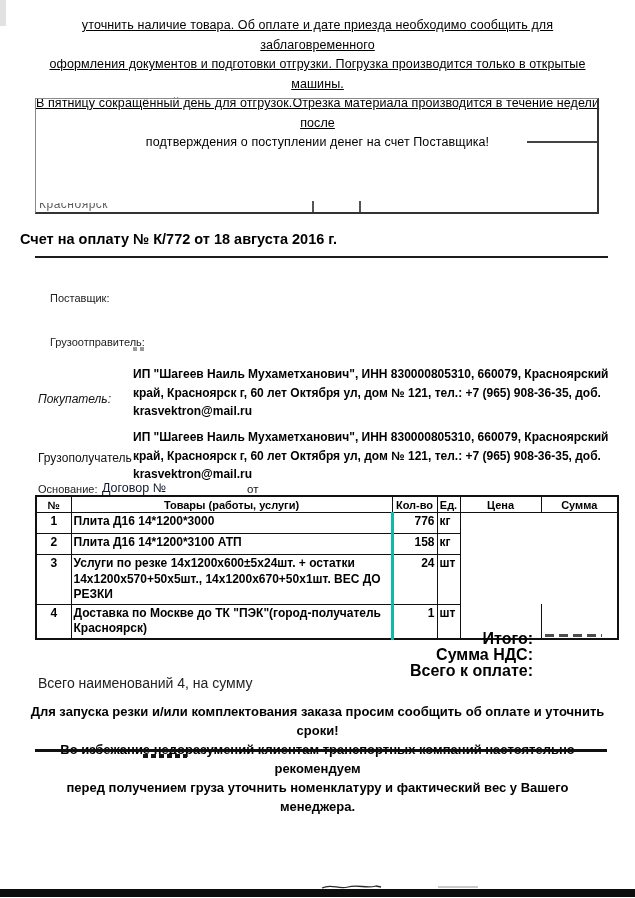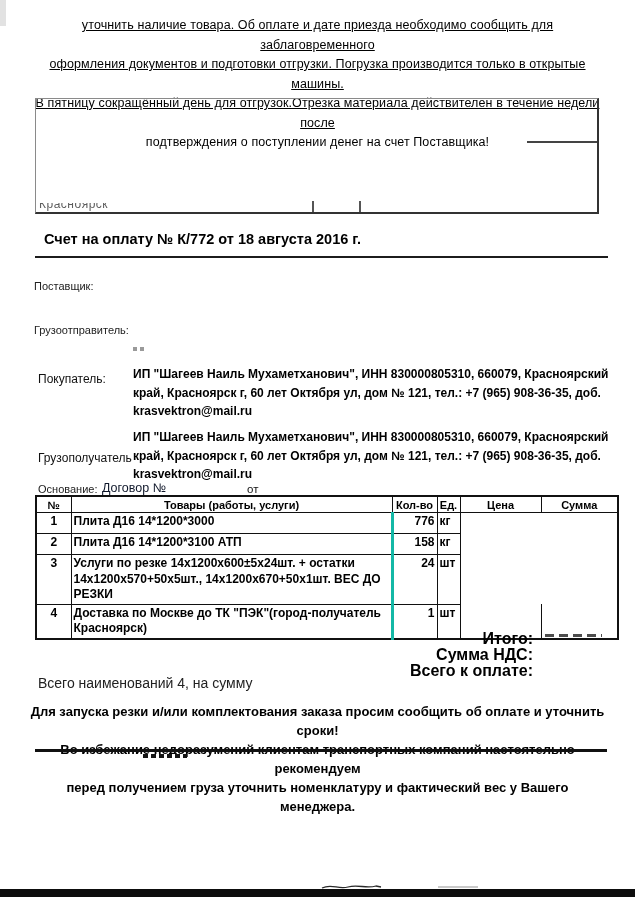--- a/index.html
+++ b/index.html
@@ -15,24 +15,24 @@
   .bank-box{position:absolute;left:35px;top:98px;width:561px;height:113px;
     border-top:1px solid #8a8a8a;border-left:1px solid #8a8a8a;
     border-right:2px solid #333;border-bottom:2px solid #333;}
   .bank-box .inner-hline{position:absolute;right:0;top:42px;width:70px;height:0;border-top:2px solid #444;}
   .bank-box .tick{position:absolute;bottom:0;width:2px;height:11px;background:#555;}
   .bank-box .tick.t1{left:276px;}
   .bank-box .tick.t2{left:323px;}
   .clip-halfcut{position:absolute;left:3px;bottom:1px;height:8px;width:120px;overflow:hidden;}
   .clip-halfcut span{display:block;margin-top:-6px;font-size:12px;color:#5e5e5e;letter-spacing:.5px;}
   
-  .doc-title{position:absolute;left:44px;top:231px;font-size:14.5px;font-weight:700;color:#000;}
+  .doc-title{position:absolute;left:20px;top:231px;font-size:14.5px;font-weight:700;color:#000;}
   .title-rule{position:absolute;left:35px;top:256px;width:573px;height:2px;background:#1c1c1c;}
   
-  .lbl{position:absolute;left:34px;font-size:11px;color:#222;}
+  .lbl{position:absolute;left:50px;font-size:11px;color:#222;margin-top:12px;}
   .lbl-md{position:absolute;left:38px;font-size:12px;color:#111;}
   .addr{position:absolute;left:133px;font-size:12px;font-weight:700;line-height:18.5px;color:#000;}
   .addr div{white-space:nowrap;}
   .erased-dots{position:absolute;left:133px;top:347px;width:13px;height:4px;
     background:repeating-linear-gradient(90deg,#9a9a9a 0 4px,transparent 4px 7px);}
   
   .basis-label{position:absolute;left:38px;top:483px;font-size:11px;color:#222;}
   .basis-contract{position:absolute;left:102px;top:481px;font-size:12.5px;color:#0f172a;}
   .basis-from{position:absolute;left:247px;top:483px;font-size:11.5px;color:#111;}
   
@@ -69,41 +69,41 @@
   .smudge{position:absolute;left:438px;top:886px;width:40px;height:2px;background:#c9c9c9;}
 </style>
 </head>
 <body>
 
 <div class="page">
 
   <div class="top-warning">
     <div class="u">уточнить наличие товара. Об оплате и дате приезда необходимо сообщить для заблаговременного</div>
     <div class="u">оформления документов и подготовки  отгрузки. Погрузка производится только в открытые машины.</div>
-    <div class="u">В пятницу сокращённый день для отгрузок.Отрезка материала действителен в течение недели после</div>
+    <div class="u">В пятницу сокращённый день для отгрузок.Отрезка материала производится в течение недели после</div>
     <div>подтверждения о поступлении денег на счет Поставщика!</div>
   </div>
 
   <div class="bank-box">
     <div class="inner-hline"></div>
     <div class="tick t1"></div>
     <div class="tick t2"></div>
     <div class="clip-halfcut">
       <span>Красноярск</span>
     </div>
   </div>
 
   <div class="doc-title">Счет на оплату № К/772 от 18 августа 2016 г.</div>
   <div class="title-rule"></div>
 
   <div class="lbl" style="top:280px;">Поставщик:</div>
   <div class="lbl" style="top:324px;">Грузоотправитель:</div>
   <div class="erased-dots"></div>
 
-  <div class="lbl-md" style="top:372px;">Покупатель:</div>
+  <div class="lbl-md" style="top:392px;font-style:italic;">Покупатель:</div>
   <div class="addr" style="top:365px;">
     <div>ИП "Шагеев Наиль Мухаметханович", ИНН 830000805310, 660079, Красноярский</div>
     <div>край, Красноярск г, 60 лет Октября ул, дом № 121, тел.: +7 (965) 908-36-35, доб.</div>
     <div>krasvektron@mail.ru</div>
   </div>
 
   <div class="lbl-md" style="top:451px;">Грузополучатель</div>
   <div class="addr" style="top:428px;">
     <div>ИП "Шагеев Наиль Мухаметханович", ИНН 830000805310, 660079, Красноярский</div>
     <div>край, Красноярск г, 60 лет Октября ул, дом № 121, тел.: +7 (965) 908-36-35, доб.</div>

